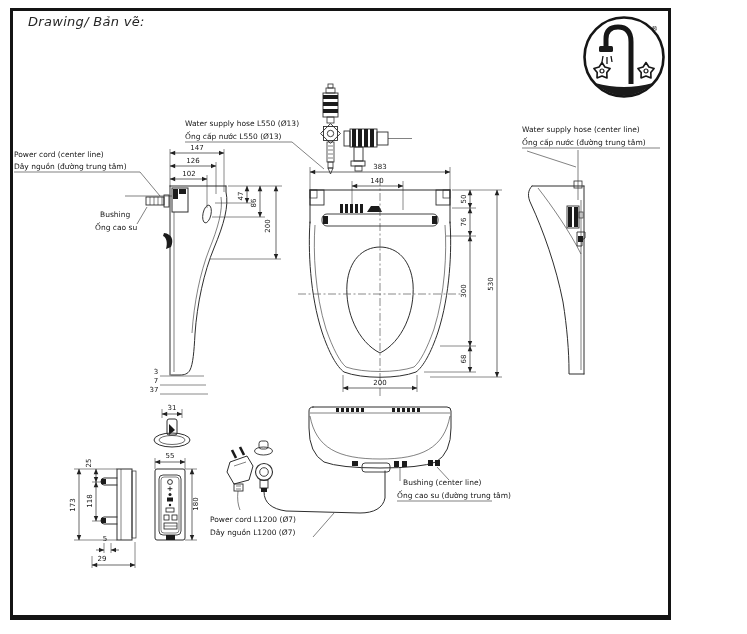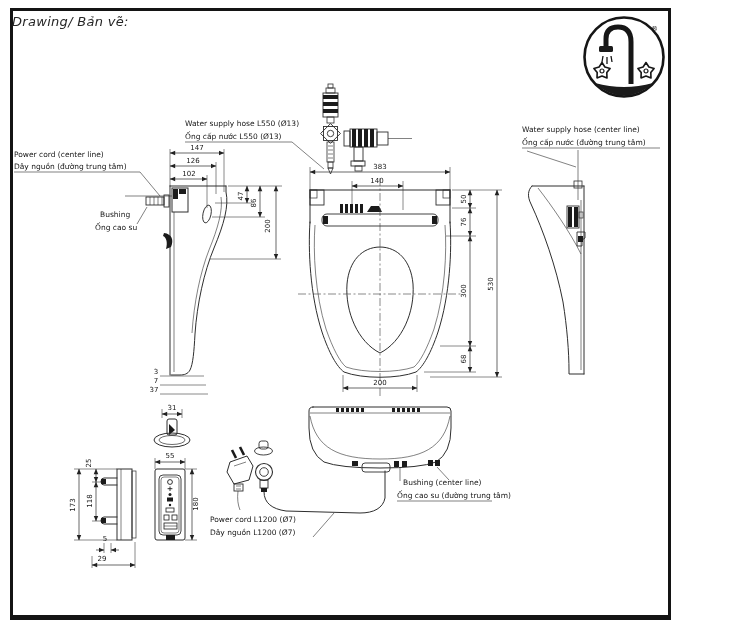--- a/index.html
+++ b/index.html
@@ -1,20 +1,20 @@
 <!DOCTYPE html>
 <html><head>
 <meta charset="utf-8">
 <style>
   html,body{margin:0;padding:0;background:#ffffff;}
   .stage{position:relative;width:747px;height:634px;background:#fff;overflow:hidden;
          font-family:"DejaVu Sans",sans-serif;}
   .frame{position:absolute;left:10px;top:8px;width:661px;height:612px;
          border:3px solid #141414;border-bottom-width:5px;background:#fff;box-sizing:border-box;}
-  .title{position:absolute;left:12px;top:14px;font:italic 13px "DejaVu Sans",sans-serif;
+  .title{position:absolute;left:28px;top:14px;font:italic 13px "DejaVu Sans",sans-serif;
          color:#262626;letter-spacing:.3px;}
   svg{position:absolute;left:0;top:0;}
   .ln{fill:none;stroke:#2e2e2e;stroke-width:1;stroke-linecap:round;stroke-linejoin:round;}
   .thin{fill:none;stroke:#2e2e2e;stroke-width:.6;}
   .dim{fill:none;stroke:#2a2a2a;stroke-width:.7;}
   .ext{fill:none;stroke:#2a2a2a;stroke-width:.55;}
   .cl{fill:none;stroke:#3a3a3a;stroke-width:.6;stroke-dasharray:8 2.5 2 2.5;}
   .blk{fill:#1b1b1b;stroke:none;}
   text{fill:#161616;}
   .dimtxt{font:7px "DejaVu Sans",sans-serif;}

